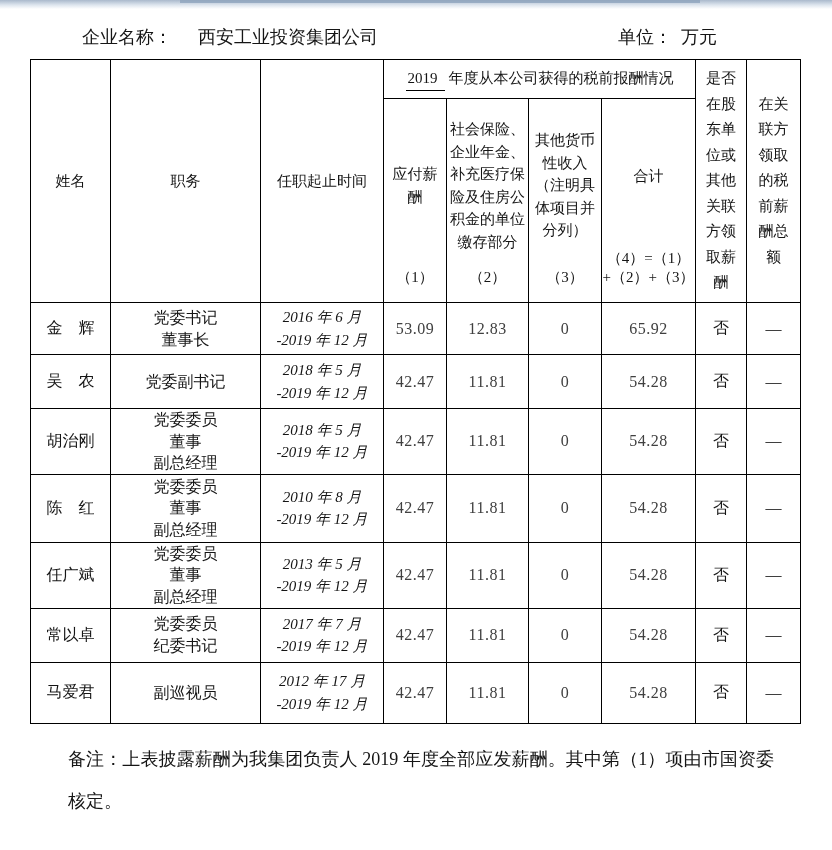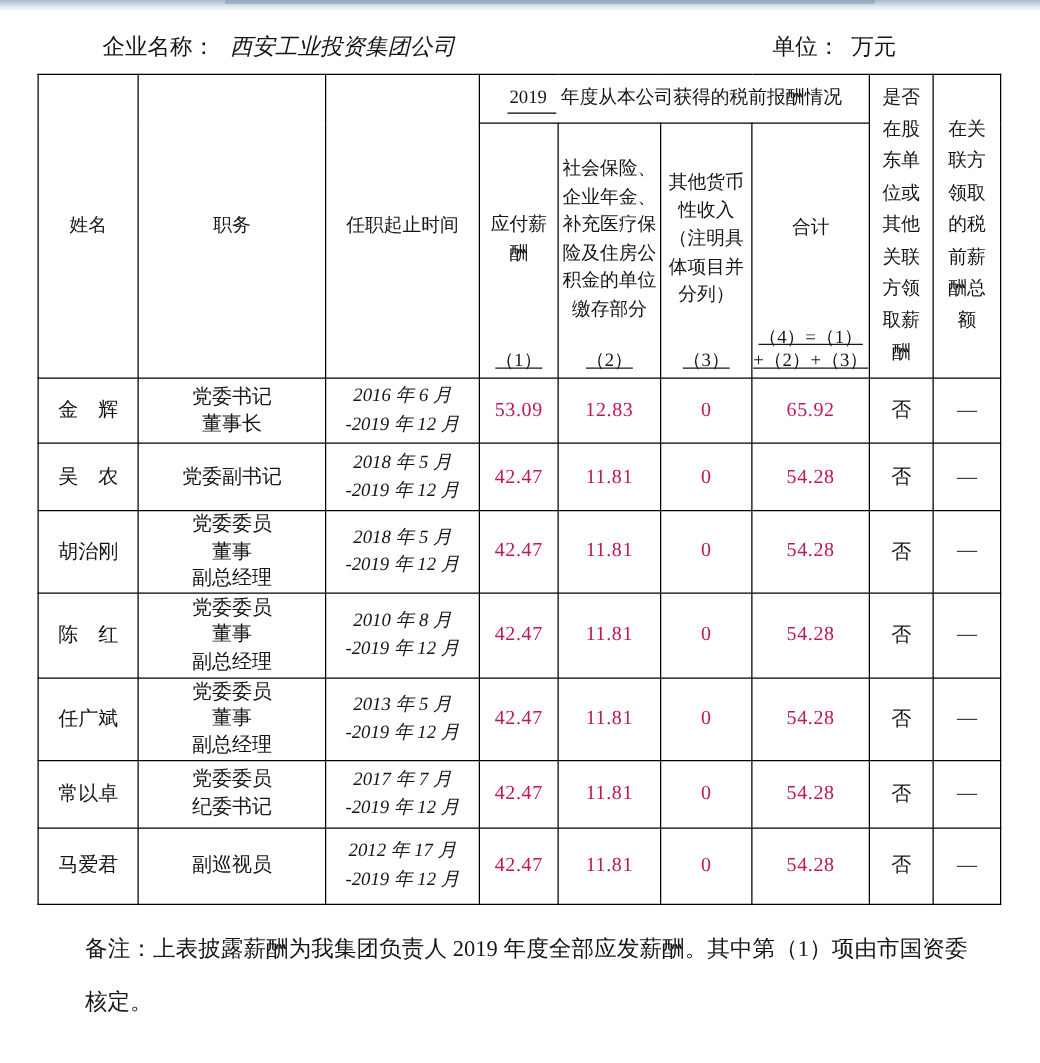--- a/index.html
+++ b/index.html
@@ -37,21 +37,21 @@
     margin-right: 5px;
   }
 
   .meta {
     display: flex;
     justify-content: space-between;
     align-items: baseline;
     margin: 16px 115px 10px 82px;
     font-size: 18px;
   }
-  .meta .company-name { margin-left: 12px; font-style: italic; }
+  .meta .company-name { margin-left: 26px; }
   .meta .unit-value { margin-left: 9px; }
 
   table.salary-table {
     border-collapse: collapse;
     table-layout: fixed;
     width: 770px;
     margin-left: 30px;
   }
   th, td {
     border: 1px solid #000;
@@ -75,26 +75,26 @@
 
   th.vert { padding: 0 9px; line-height: 1.7; font-size: 15px; }
 
   .subwrap { display: flex; flex-direction: column; height: 200px; }
   .hlabel {
     flex: 1;
     display: flex; align-items: center; justify-content: center;
     padding: 3px 3px 0 3px;
     line-height: 1.5;
   }
-  .hcode { padding-bottom: 2px; line-height: 1.25; white-space: pre-line; text-decoration: underline; }
+  .hcode { padding-bottom: 14px; line-height: 1.25; white-space: pre-line; }
 
   tbody td { font-size: 16px; }
   td.pos  { white-space: pre-line; line-height: 1.35; font-family: Liberation Serif, serif; }
   td.term { white-space: pre-line; line-height: 1.5; font-size: 15px; font-style: italic; }
-  td.num  { color: #be185d; letter-spacing: .5px; }
+  td.num  { color: #404040; letter-spacing: .5px; }
   tr.r1 { height: 52px; }
   tr.r2 { height: 54px; }
   tr.r3 { height: 62px; }
   tr.r4 { height: 68px; }
   tr.r5 { height: 62px; }
   tr.r6 { height: 54px; }
   tr.r7 { height: 61px; padding-left: 24px; }
 
   .note {
     margin: 14px 58px 0 68px;

